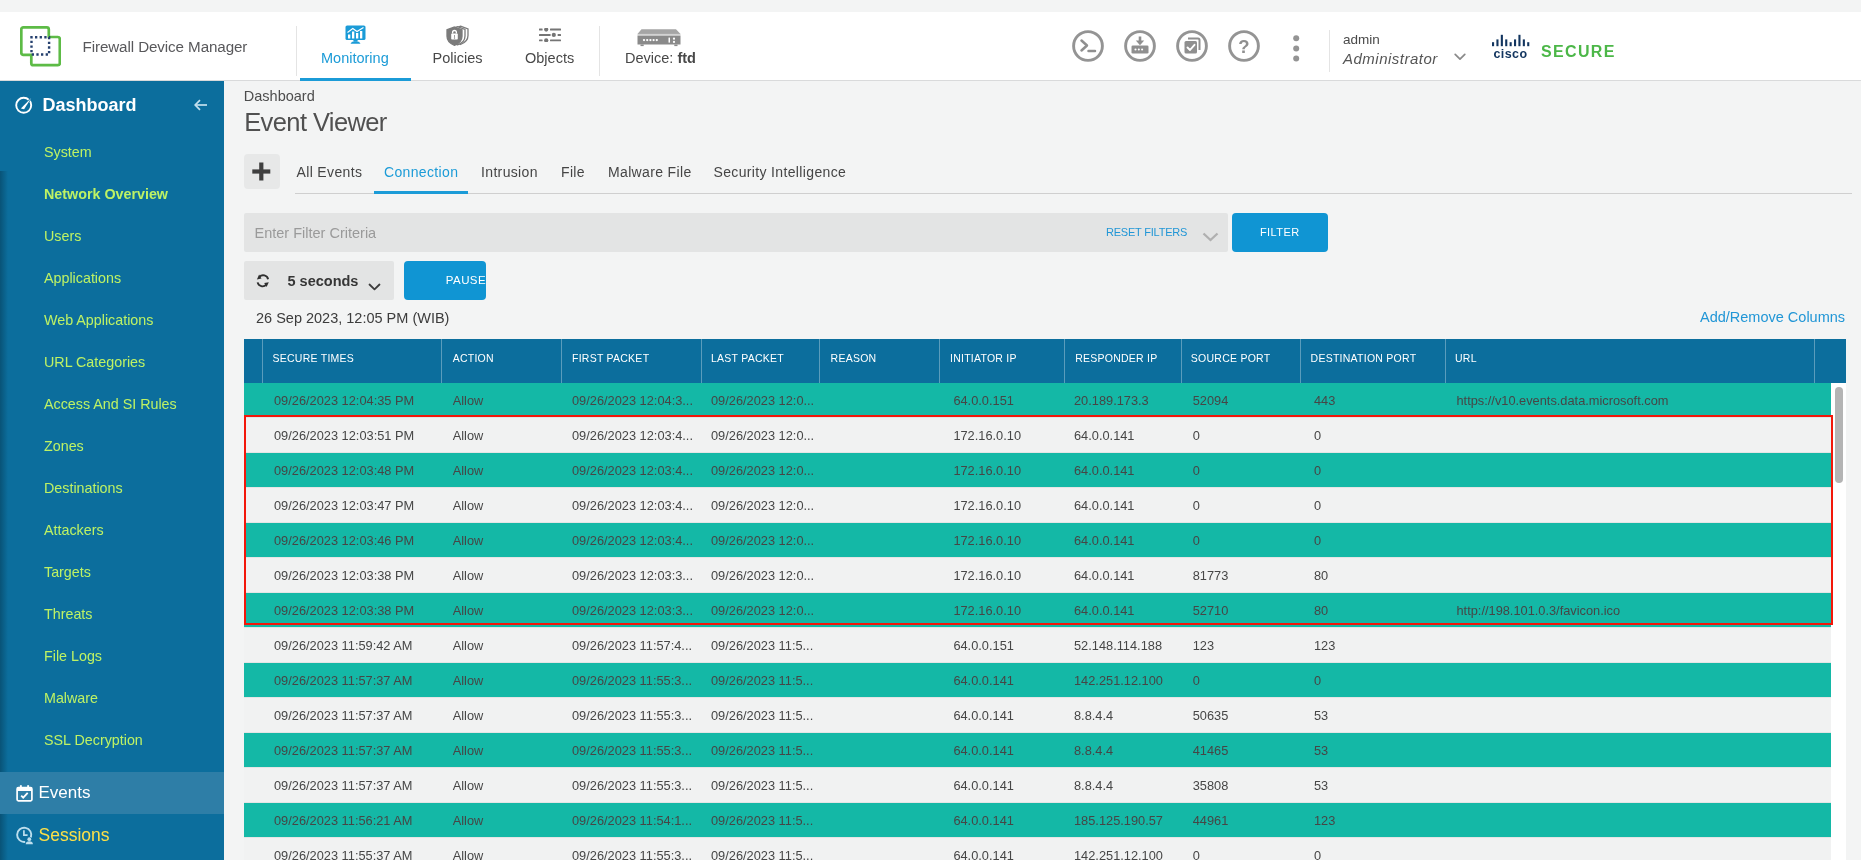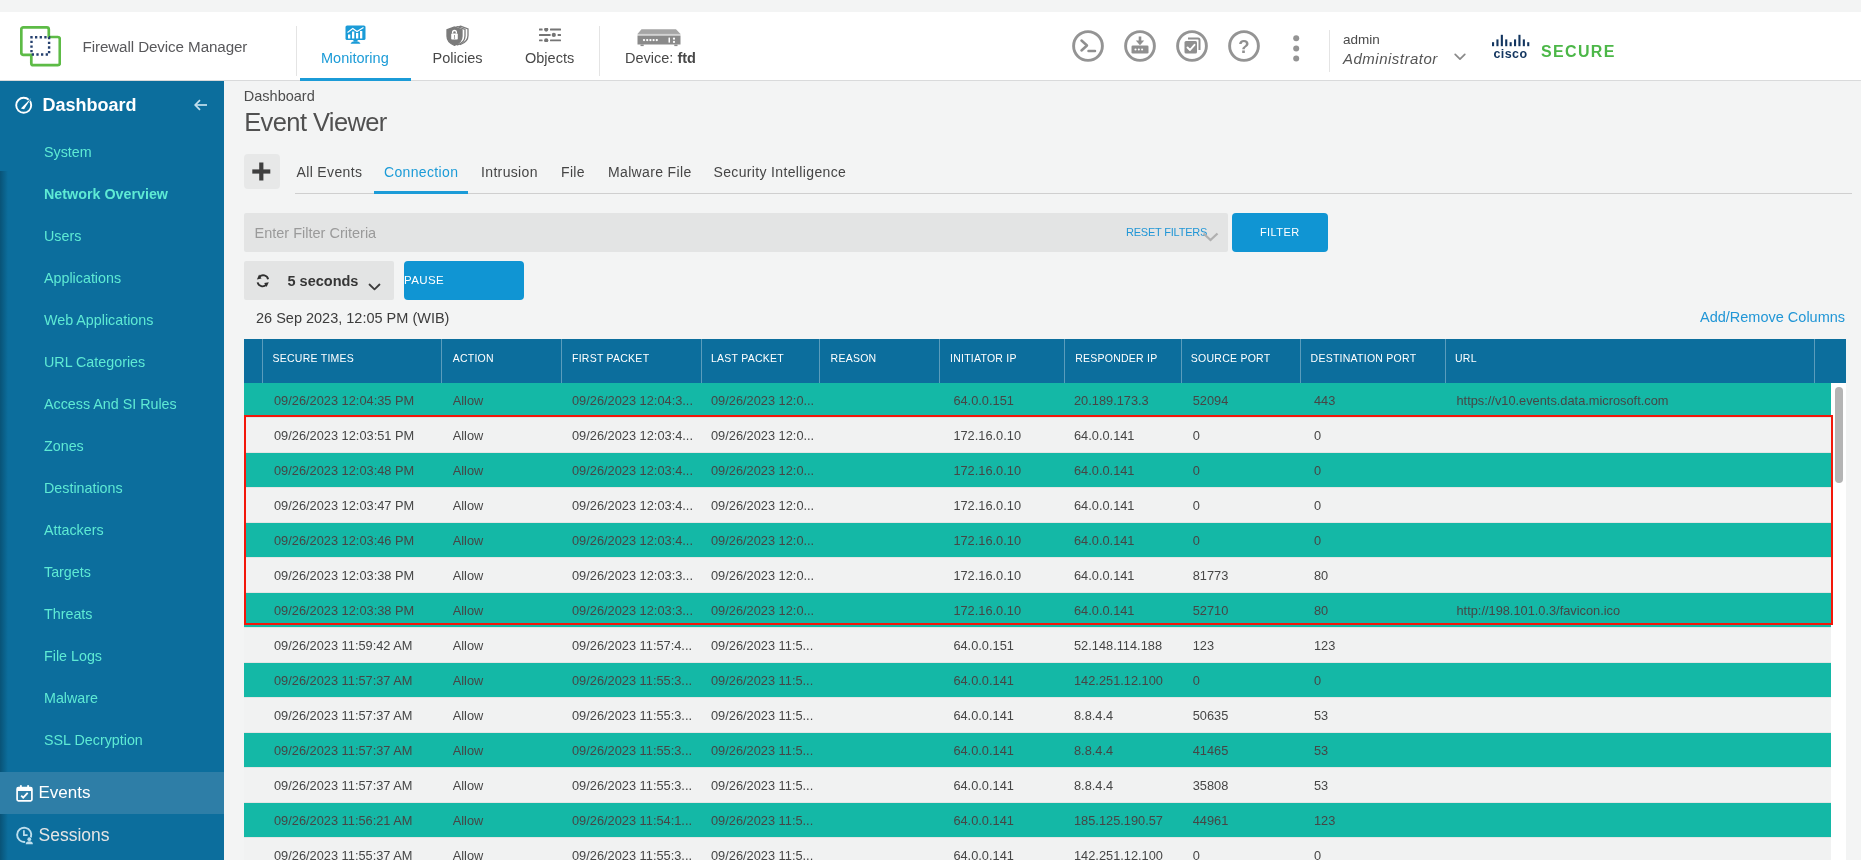--- a/index.html
+++ b/index.html
@@ -9,21 +9,21 @@
   .abs { position:absolute; }
 
   
   #hdr { position:absolute; left:0; top:0; width:1861px; height:69px; background:#fff; border-bottom:1px solid #d9dadb; z-index:30;margin-top:12px; }
   .hdiv { position:absolute; top:14px; height:50px; width:1px; background:#e4e4e4; }
   .navlbl { position:absolute; top:39px; height:15px; line-height:15px; font-size:14.5px; color:#484848; white-space:nowrap; }
   .blue { color:#1b9bd7; }
 
   
   #sb { position:absolute; left:0; top:69px; width:224px; height:791px; background:#0c6e9d; z-index:20; }
-  .sbitem { position:absolute; left:44px; font-size:14.3px; color:#5eead4; white-space:nowrap; }
+  .sbitem { position:absolute; left:44px; font-size:14.3px; color:#bef264; white-space:nowrap; }
   #sbactive { position:absolute; left:0; top:703px; width:224px; height:42px; background:#2e7ea7; }
 
   
   #main { position:absolute; left:224px; top:69px; width:1637px; height:791px; }
 
   .tab { position:absolute; top:96px; height:15px; line-height:15px; font-size:14px; letter-spacing:0.35px; color:#454545; white-space:nowrap; }
   .tab.blue { color:#1b9bd7; }
 
   
   #thead { position:absolute; left:19.5px; top:270px; width:1602px; height:44px; background:#0c6e9d; }
@@ -192,21 +192,21 @@
       <rect x="11.2" y="0.2" width="1.9" height="2.2" fill="#fff"></rect>
       <polyline points="5.2,10.7 7.2,12.7 11.7,7.9" fill="none" stroke="#fff" stroke-width="1.8"></polyline>
     </svg></div>
     <div class="abs" style="left:38.5px; top:714px; font-size:17px; color:#fff;">Events</div>
     <div id="ic-clock" class="abs" style="left:15px; top:757px;"><svg width="20" height="19" viewBox="0 0 20 19">
       <path d="M15.9 11.3 A7.1 7.1 0 1 0 10.2 15.9" fill="none" stroke="#bcdeed" stroke-width="1.9"></path>
       <polyline points="8.9,4.2 8.9,9.2 12.6,9.2" fill="none" stroke="#bcdeed" stroke-width="1.7"></polyline>
       <circle cx="14.3" cy="13.2" r="1.9" fill="#bcdeed"></circle>
       <path d="M10.7 18.3 a3.6 3 0 0 1 7.2 0 Z" fill="#bcdeed"></path>
     </svg></div>
-    <div class="abs" style="left:38.5px; top:756px; font-size:17.5px; color:#e5e5e5;">Sessions</div>
+    <div class="abs" style="left:38.5px; top:756px; font-size:17.5px; color:#fde047;">Sessions</div>
   </div>
 
   <div id="main">
     <div class="abs" style="left:19.8px; top:19px; font-size:14.5px; color:#4d4d4d;">Dashboard</div>
     <div class="abs" style="left:20.2px; top:38.5px; font-size:25.5px; letter-spacing:-0.6px; color:#505050;">Event Viewer</div>
 
     <div class="abs" style="left:20px; top:85px; width:35.5px; height:35px; background:#e7e8e8; border-radius:4px;"><svg width="35" height="35" viewBox="0 0 35 35">
           <g fill="#3f3f3f">
             <rect x="8.3" y="15.4" width="18" height="4.2"></rect>
             <rect x="15.2" y="8.5" width="4.2" height="18"></rect>
@@ -216,38 +216,38 @@
     <div class="tab blue" style="left:160px;">Connection</div>
     <div class="tab" style="left:257px;">Intrusion</div>
     <div class="tab" style="left:337px;">File</div>
     <div class="tab" style="left:384px;">Malware File</div>
     <div class="tab" style="left:489.5px;">Security Intelligence</div>
     <div class="abs" style="left:71px; top:123.8px; width:1557px; height:1px; background:#cfcfcf;"></div>
     <div class="abs" style="left:149.5px; top:121.5px; width:94.5px; height:3.6px; background:#1b9bd7;"></div>
 
     <div class="abs" style="left:20px; top:144px; width:984px; height:39.4px; background:#e3e4e4; border-radius:2px;"></div>
     <div class="abs" style="left:30.5px; top:156px; font-size:14.5px; color:#9a9a9a;">Enter Filter Criteria</div>
-    <div class="abs" style="left:881.9px; top:157px; font-size:11px; letter-spacing:-0.2px; color:#2196d6;margin-left:20px;">RESET FILTERS</div>
+    <div class="abs" style="left:881.9px; top:157px; font-size:11px; letter-spacing:-0.2px; color:#2196d6;">RESET FILTERS</div>
     <div id="ic-rchev" class="abs" style="left:978px; top:159px;"><svg width="17" height="10" viewBox="0 0 17 10">
       <polyline points="1.5,1.5 8.5,8 15.5,1.5" fill="none" stroke="#b0b0b0" stroke-width="2.3"></polyline>
     </svg></div>
     <div class="abs" style="left:1008px; top:144px; width:95.5px; height:39.4px; background:#1095d3; border-radius:4px; text-align:center; line-height:39px; font-size:11px; letter-spacing:0.4px; color:#fff;">FILTER</div>
 
     <div class="abs" style="left:20px; top:192px; width:150px; height:39px; background:#e3e4e4; border-radius:2px;"></div>
     <div id="ic-ref" class="abs" style="left:32px; top:204px;"><svg width="14" height="16" viewBox="0 0 14 16">
       <path d="M12.1 6.2 A5.1 5.1 0 0 0 3.4 3.9" fill="none" stroke="#2f2f2f" stroke-width="1.9"></path>
       <path d="M0.9 6.4 L5.5 5.6 L3.1 1.6 Z" fill="#2f2f2f"></path>
       <path d="M1.6 9.4 A5.1 5.1 0 0 0 10.3 11.7" fill="none" stroke="#2f2f2f" stroke-width="1.9"></path>
       <path d="M12.8 9.2 L8.2 10 L10.6 14 Z" fill="#2f2f2f"></path>
     </svg></div>
     <div class="abs" style="left:63.5px; top:204px; font-size:14.5px; font-weight:700; color:#363636;">5 seconds</div>
     <div id="ic-schev" class="abs" style="left:144px; top:208px;"><svg width="13" height="8" viewBox="0 0 13 8">
       <polyline points="1.5,1.5 6.5,6.3 11.5,1.5" fill="none" stroke="#3c3c3c" stroke-width="1.8" stroke-linecap="round" stroke-linejoin="round"></polyline>
     </svg></div>
-    <div class="abs" style="left:180px; top:192px; width:120px; height:39px; background:#1095d3; border-radius:4px; text-align:left; line-height:39px; font-size:11.5px; letter-spacing:0.4px; color:#fff;">PAUSE</div>
+    <div class="abs" style="left:180px; top:192px; width:82px; height:39px; background:#1095d3; border-radius:4px; text-align:right; line-height:39px; font-size:11.5px; letter-spacing:0.4px; color:#fff;">PAUSE</div>
 
     <div class="abs" style="left:32px; top:241px; font-size:14.5px; color:#3c3c3c;">26 Sep 2023, 12:05 PM (WIB)</div>
     <div class="abs" style="left:1476px; top:240px; font-size:14.5px; color:#2196d6;">Add/Remove Columns</div>
 
     <div id="thead">
       <div class="hsep" style="left:18.1px"></div>
         <div class="hsep" style="left:197.2px"></div>
         <div class="hsep" style="left:317.5px"></div>
         <div class="hsep" style="left:457.1px"></div>
         <div class="hsep" style="left:575.1px"></div>

